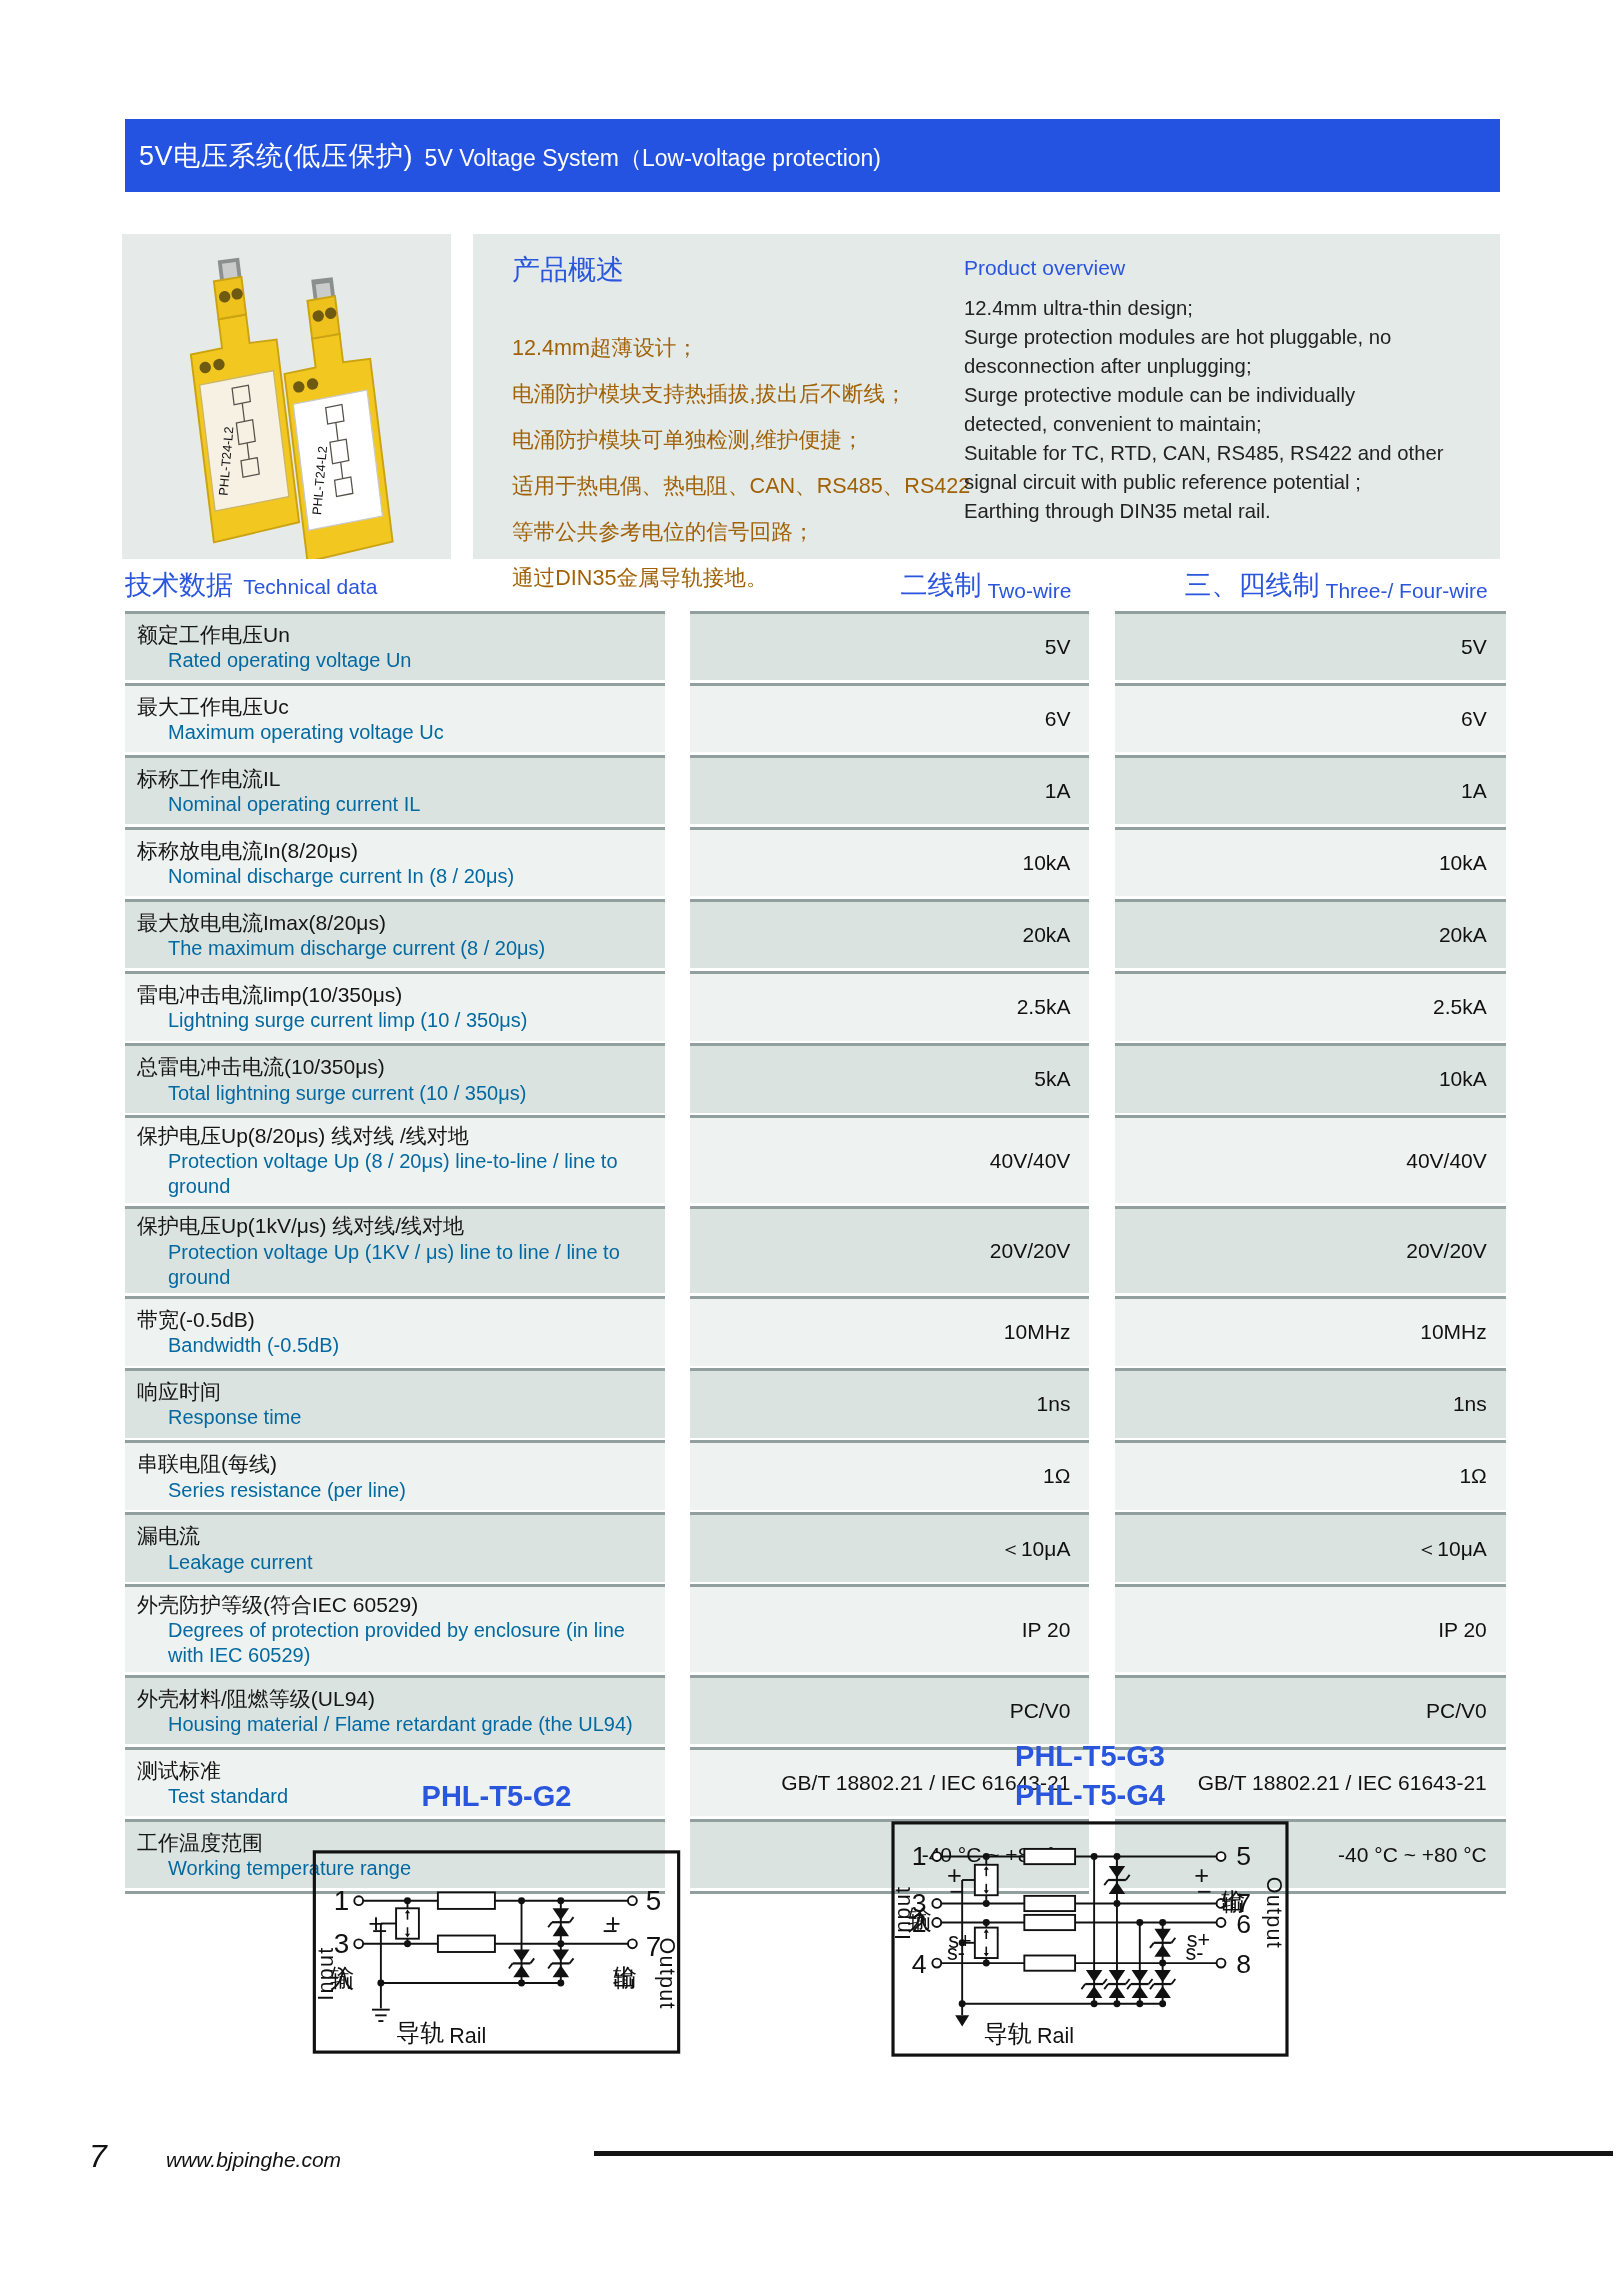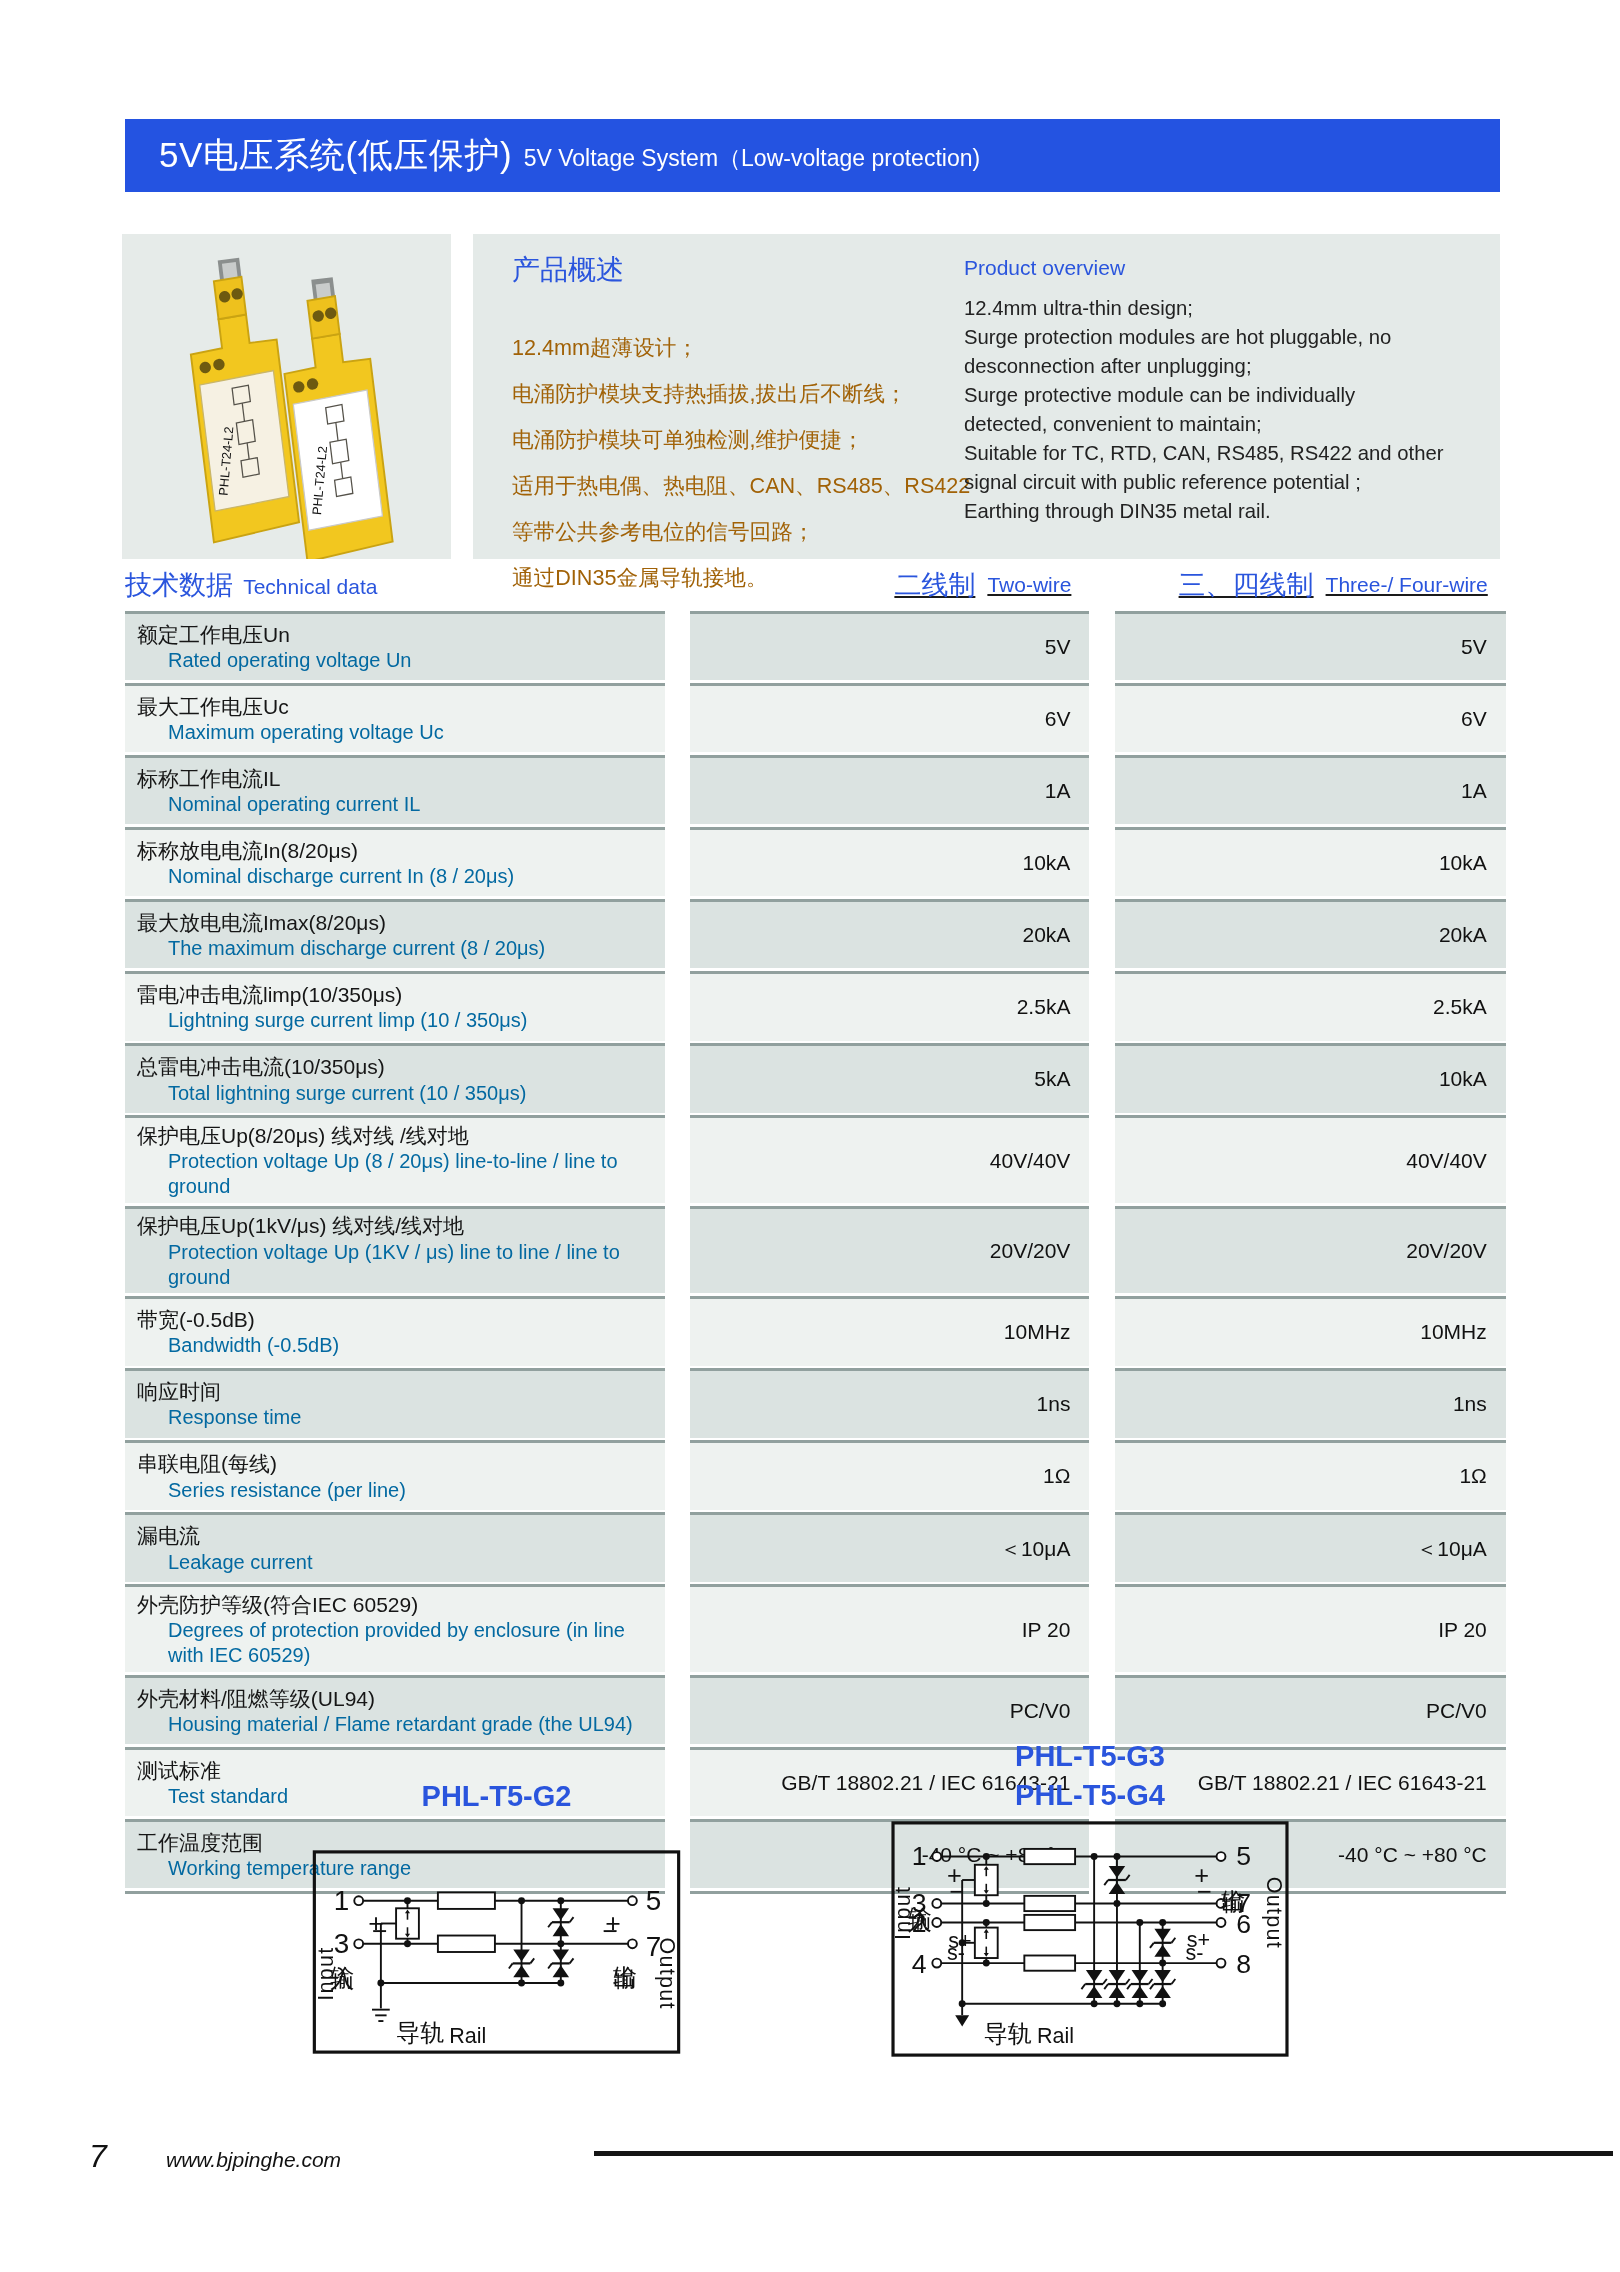--- a/index.html
+++ b/index.html
@@ -2,40 +2,40 @@
 <html style="font-size:10.2px"><head>
 <meta charset="utf-8">
 <style>
   html,body{margin:0;padding:0;background:#ffffff;}
   body{font-family:"Liberation Sans","DejaVu Sans",sans-serif;color:#1a1a1a;}
   #page{position:relative;width:1620px;height:2273px;background:#ffffff;overflow:hidden;}
 
   
   .banner{position:absolute;left:125px;top:119px;width:1375px;height:73px;
     background:#2453e1;display:flex;align-items:baseline;gap:11.4px;padding-left:14px;box-sizing:border-box;}
-  .banner .cn{color:#fff;font-size:35px;font-weight:500;letter-spacing:0.6px;align-self:center;margin-left:20px;}
+  .banner .cn{color:#fff;font-size:27px;font-weight:500;letter-spacing:0.6px;align-self:center;}
   .banner .en{color:#fff;font-size:23px;align-self:center;padding-top:6.3px;}
 
   
   .photo{position:absolute;left:122px;top:234px;width:329px;height:325px;background:#e6ebe9;}
   .overview{position:absolute;left:473px;top:234px;width:1027px;height:325px;background:#e4eae8;}
   .ov-cn{position:absolute;left:39px;top:16.5px;width:419px;}
   .ov-cn .hd{font-size:28px;color:#2a55dd;margin-bottom:36px;}
   .ov-cn .ln{font-size:21.6px;line-height:46px;color:#a16207;white-space:nowrap;}
   .ov-en{position:absolute;left:491px;top:21.6px;width:521px;}
   .ov-en .hd{font-size:21px;color:#2a55dd;margin-bottom:14px;}
   .ov-en .ln{font-size:20.3px;line-height:29px;color:#222;white-space:nowrap;}
 
   
   .thead{position:absolute;left:125px;top:559px;width:1381px;height:44px;
     display:grid;grid-template-columns:540px 25.4px 399px 25.4px 391px;align-items:end;}
   .thead .h1{display:flex;align-items:baseline;gap:10.2px;}
   .thead .cnh{font-size:27px;color:#2a55dd;}
   .thead .enh{font-size:21px;color:#2a55dd;}
-  .thead .h2,.thead .h3{display:flex;align-items:center;gap:12px;justify-content:flex-end;padding-right:18px;text-decoration:underline;}
+  .thead .h2,.thead .h3{display:flex;align-items:flex-end;gap:6px;justify-content:flex-end;padding-right:18px;}
 
   .tbody{position:absolute;left:125px;top:608px;width:1381px;}
   .t-row{display:grid;grid-template-columns:540px 25.4px 399px 25.4px 391px;margin-top:2.5px;}
   .t-row .cell{border-top:3.2px solid #91a09e;min-height:59px;box-sizing:content-box;padding-left:12px;}
   .t-row.odd .cell{background:#dbe3e1;}
   .t-row.even .cell{background:#eef2f0;}
   .c-label{grid-column:1;display:flex;flex-direction:column;justify-content:center;padding:3.8px 6.3px 3.8px 9px;}
   .c-label .cn{font-size:21px;color:#161616;line-height:1.3;}
   .c-label .en{font-size:20px;color:#0369a1;line-height:1.25;margin-left:31px;}
   .c-val2{grid-column:3;}

